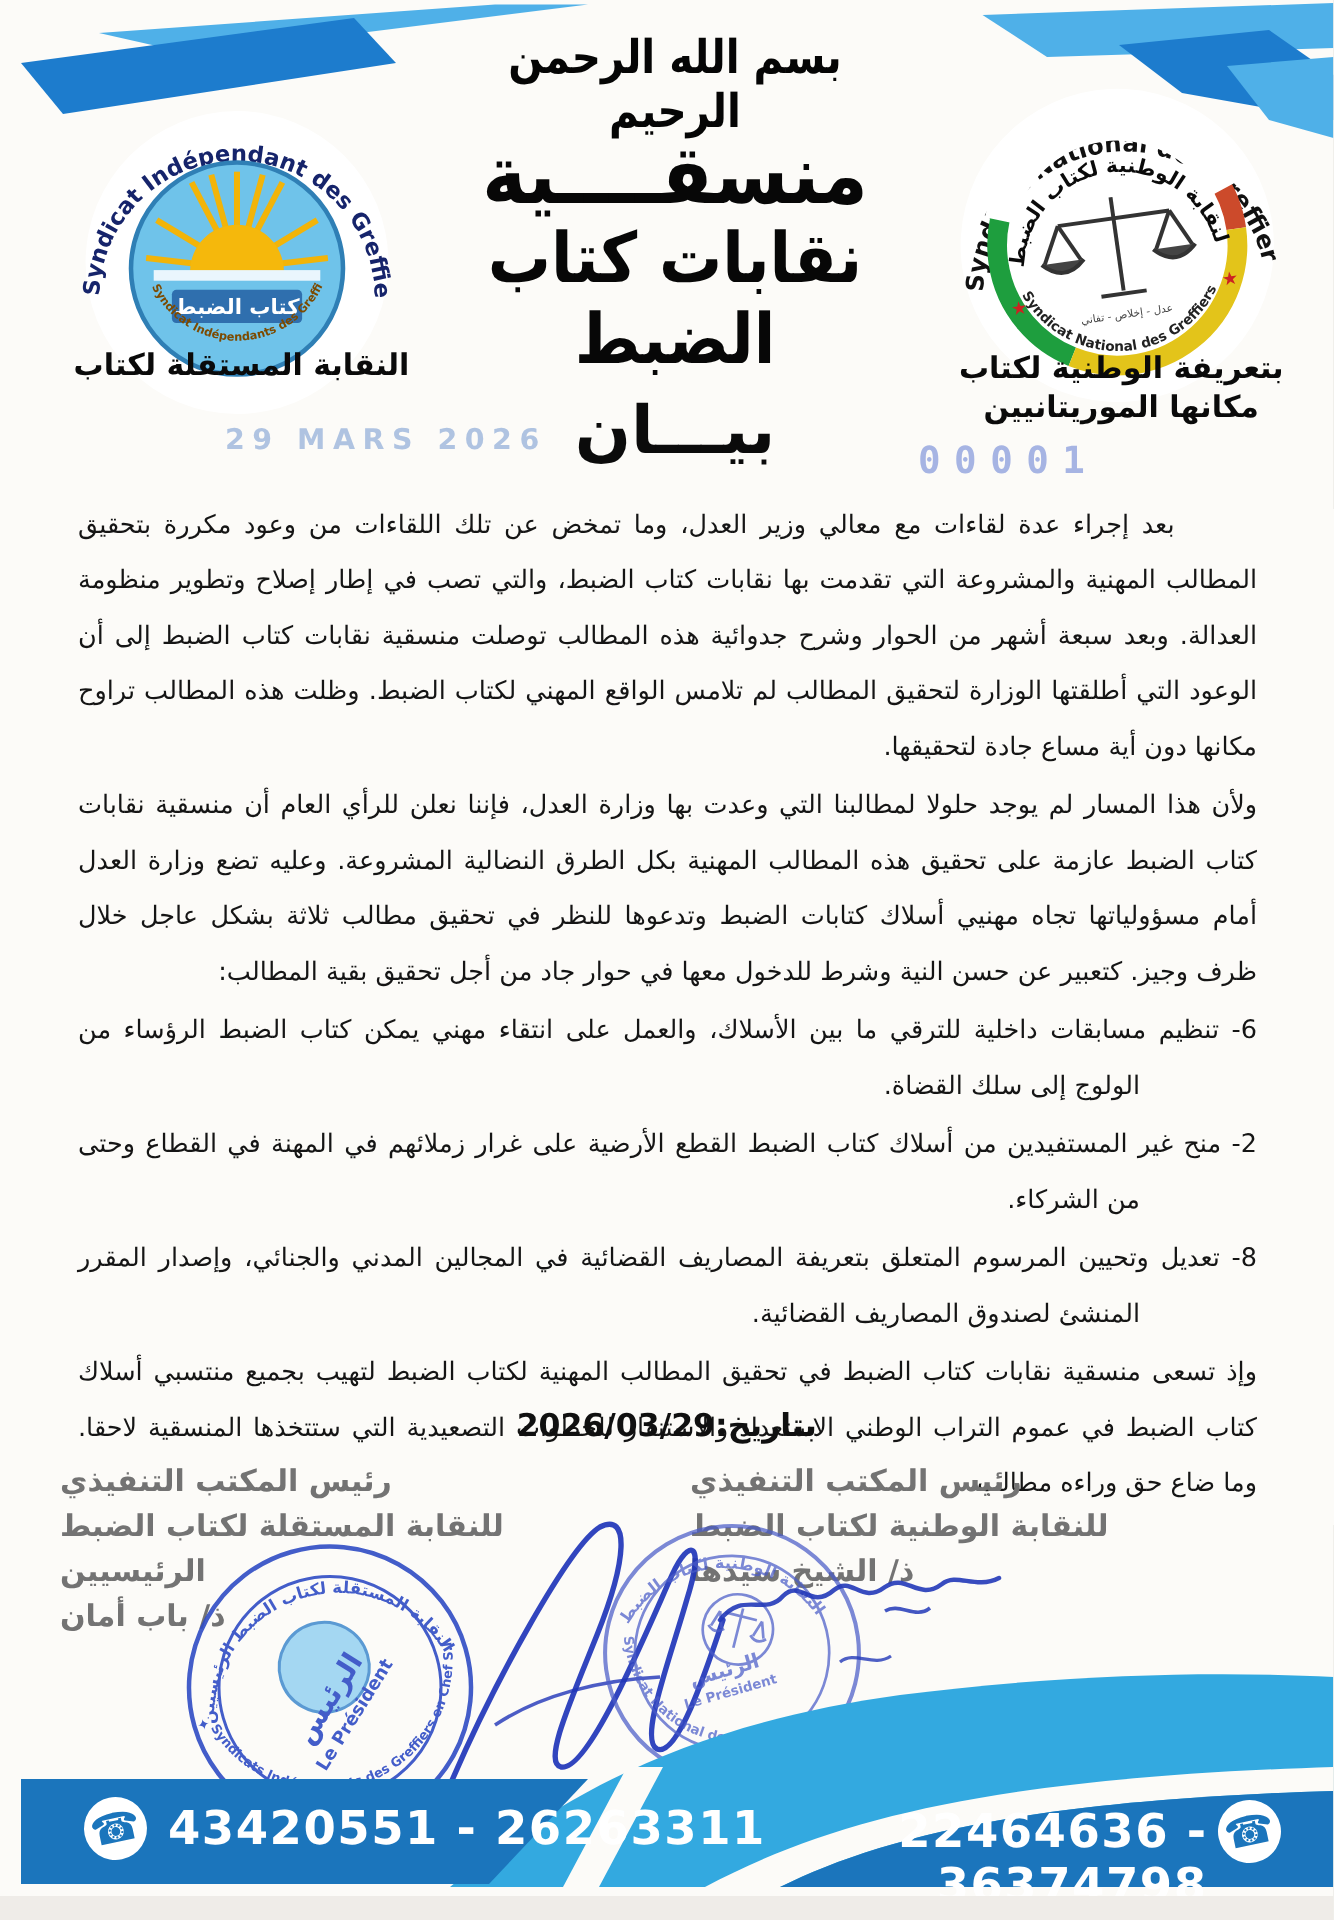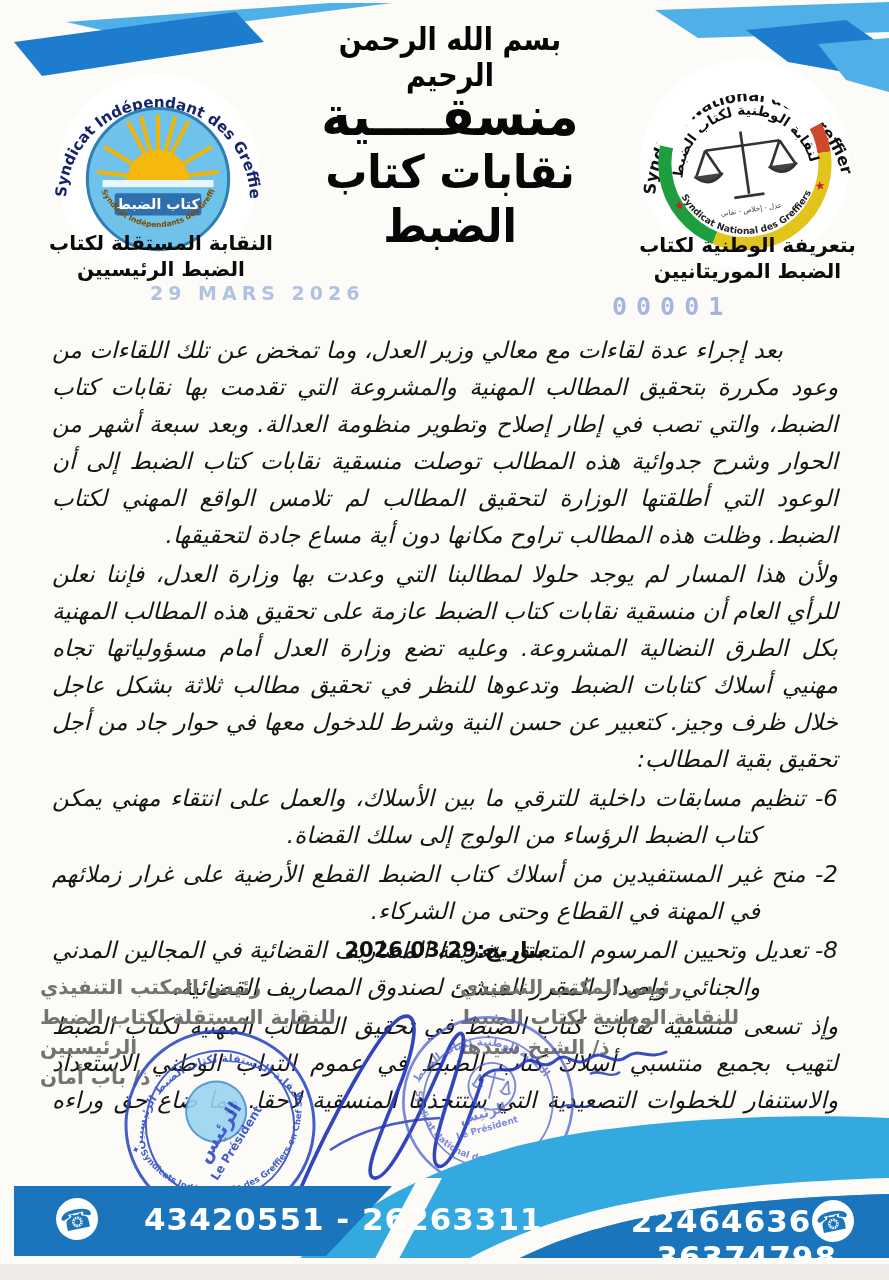--- a/index.html
+++ b/index.html
@@ -8,29 +8,29 @@
   .abs{position:absolute;}
   
   .logo-caption{font-weight:bold;font-size:20px;line-height:26px;text-align:center;color:#0a0a0a;direction:rtl;}
   .bismillah{font-weight:bold;font-size:27px;text-align:center;direction:rtl;color:#050505;transform:scaleY(1.15);}
   .main-title1{font-weight:bold;font-size:50px;text-align:center;direction:rtl;color:#070707;transform:scaleY(1.08);}
   .main-title2{font-weight:bold;font-size:42px;text-align:center;direction:rtl;color:#070707;transform:scaleY(1.1);}
   .statement-title{font-weight:bold;font-size:44px;text-align:center;direction:rtl;color:#0b0b0b;}
   .faded-stamp{color:#7d9fd2;opacity:.6;font-weight:bold;font-size:19px;letter-spacing:5px;margin-top:12px;}
   .serial{font-family:"DejaVu Sans Mono",monospace;color:#6e86d6;opacity:.6;font-weight:bold;font-size:25px;letter-spacing:9px;}
   
-  .body-text{direction:rtl;text-align:justify;font-size:23px;line-height:37px;color:#151515;font-style:italic;}
+  .body-text{direction:rtl;text-align:justify;font-size:17px;line-height:37px;color:#151515;}
   .body-text p{margin:0 0 2px 0;}
   .indent1{text-indent:55px;}
   .item{padding-right:78px;text-indent:-78px;margin:0 0 2px 0;}
   .date-line{direction:rtl;text-align:center;font-weight:bold;font-size:21px;color:#101010;}
   
   .sig-block{direction:rtl;text-align:left;font-weight:bold;font-size:20px;line-height:30px;color:#737373;}
   
-  .phone-text{color:#ffffff;font-weight:bold;font-size:31px;letter-spacing:1px;font-family:"DejaVu Sans",sans-serif;margin-left:32px;}
+  .phone-text{color:#ffffff;font-weight:bold;font-size:31px;letter-spacing:1px;font-family:"DejaVu Sans",sans-serif;}
   .phone-badge{width:42px;height:42px;border-radius:50%;background:#ffffff;display:flex;align-items:center;justify-content:center;
                color:#1b75bc;font-size:27px;transform:rotate(-12deg);}
   .bottom-margin{position:absolute;left:0;bottom:0;width:100%;height:16px;background:#efece8;}
 </style>
 </head>
 <body>
 
 <div class="page">
 
   <svg class="abs" style="left:0;top:0;" width="889" height="95">
@@ -68,21 +68,20 @@
     <defs>
         <path id="larcb" d="M 48,122 A 62,62 0 0 0 162,122" fill="none"></path>
       </defs>
     <text font-size="7.5" font-weight="bold" fill="#7c4a00">
       <textPath href="#larcb" startOffset="2">Syndicat Indépendants des Greffiers en Chef S.I.G.C</textPath>
     </text>
   </svg>
 
   <div class="abs logo-caption" style="left:36px;top:230px;width:250px;">
     <div>النقابة المستقلة لكتاب</div>
-    <div>الضبط الرئيسيين</div>
   </div>
   <div class="abs faded-stamp" style="left:150px;top:270px;">29 MARS 2026</div>
 
   <div class="abs bismillah" style="left:320px;top:26px;width:260px;">بسم الله الرحمن الرحيم</div>
   <div class="abs main-title1" style="left:310px;top:88px;width:280px;">منسقــــية</div>
   <div class="abs main-title2" style="left:290px;top:150px;width:320px;">نقابات كتاب الضبط</div>
 
   <svg class="abs" style="left:636px;top:52px;transform:rotate(-8deg);" width="218" height="218" viewBox="0 0 215 215">
     <circle cx="107" cy="110" r="103" fill="#ffffff"></circle>
     <defs>
@@ -121,24 +120,25 @@
     <defs>
         <path id="rarcbot" d="M 36,116 A 72,72 0 0 0 179,116" fill="none"></path>
       </defs>
     <text font-size="9" font-weight="bold" fill="#222222">
       <textPath href="#rarcbot" startOffset="18">Syndicat National des Greffiers</textPath>
     </text>
   </svg>
 
   <div class="abs logo-caption" style="left:630px;top:232px;width:235px;">
     <div>بتعريفة الوطنية لكتاب</div>
-    <div>الضبط الموريتانيين</div>
+    <div>مكانها الموريتانيين</div>
   </div>
   <div class="abs serial" style="left:612px;top:274px;margin-top:18px;">00001</div>
 
+  <div class="abs statement-title" style="left:330px;top:262px;width:240px;">بيـــان</div>
 
   <div class="abs body-text" style="left:52px;top:332px;width:786px;">
     <p class="indent1">بعد إجراء عدة لقاءات مع معالي وزير العدل، وما تمخض عن تلك اللقاءات من وعود مكررة بتحقيق المطالب المهنية والمشروعة التي تقدمت بها نقابات كتاب الضبط، والتي تصب في إطار إصلاح وتطوير منظومة العدالة. وبعد سبعة أشهر من الحوار وشرح جدوائية هذه المطالب توصلت منسقية نقابات كتاب الضبط إلى أن الوعود التي أطلقتها الوزارة لتحقيق المطالب لم تلامس الواقع المهني لكتاب الضبط. وظلت هذه المطالب تراوح مكانها دون أية مساع جادة لتحقيقها.</p>
     <p>ولأن هذا المسار لم يوجد حلولا لمطالبنا التي وعدت بها وزارة العدل، فإننا نعلن للرأي العام أن منسقية نقابات كتاب الضبط عازمة على تحقيق هذه المطالب المهنية بكل الطرق النضالية المشروعة. وعليه تضع وزارة العدل أمام مسؤولياتها تجاه مهنيي أسلاك كتابات الضبط وتدعوها للنظر في تحقيق مطالب ثلاثة بشكل عاجل خلال ظرف وجيز. كتعبير عن حسن النية وشرط للدخول معها في حوار جاد من أجل تحقيق بقية المطالب:</p>
     <p class="item">6- تنظيم مسابقات داخلية للترقي ما بين الأسلاك، والعمل على انتقاء مهني يمكن كتاب الضبط الرؤساء من الولوج إلى سلك القضاة.</p>
     <p class="item">2- منح غير المستفيدين من أسلاك كتاب الضبط القطع الأرضية على غرار زملائهم في المهنة في القطاع وحتى من الشركاء.</p>
     <p class="item">8- تعديل وتحيين المرسوم المتعلق بتعريفة المصاريف القضائية في المجالين المدني والجنائي، وإصدار المقرر المنشئ لصندوق المصاريف القضائية.</p>
     <p>وإذ تسعى منسقية نقابات كتاب الضبط في تحقيق المطالب المهنية لكتاب الضبط لتهيب بجميع منتسبي أسلاك كتاب الضبط في عموم التراب الوطني الاستعداد والاستنفار للخطوات التصعيدية التي ستتخذها المنسقية لاحقا. وما ضاع حق وراءه مطالب.</p>
   </div>
 

